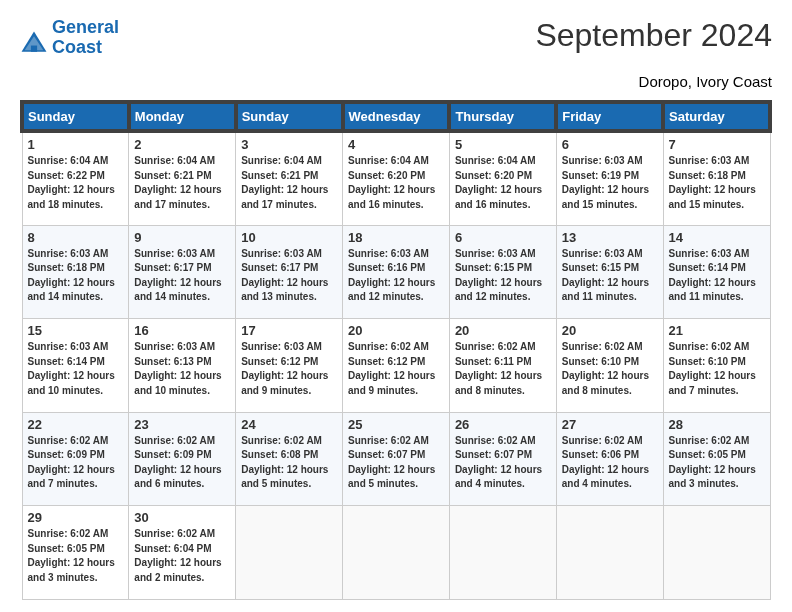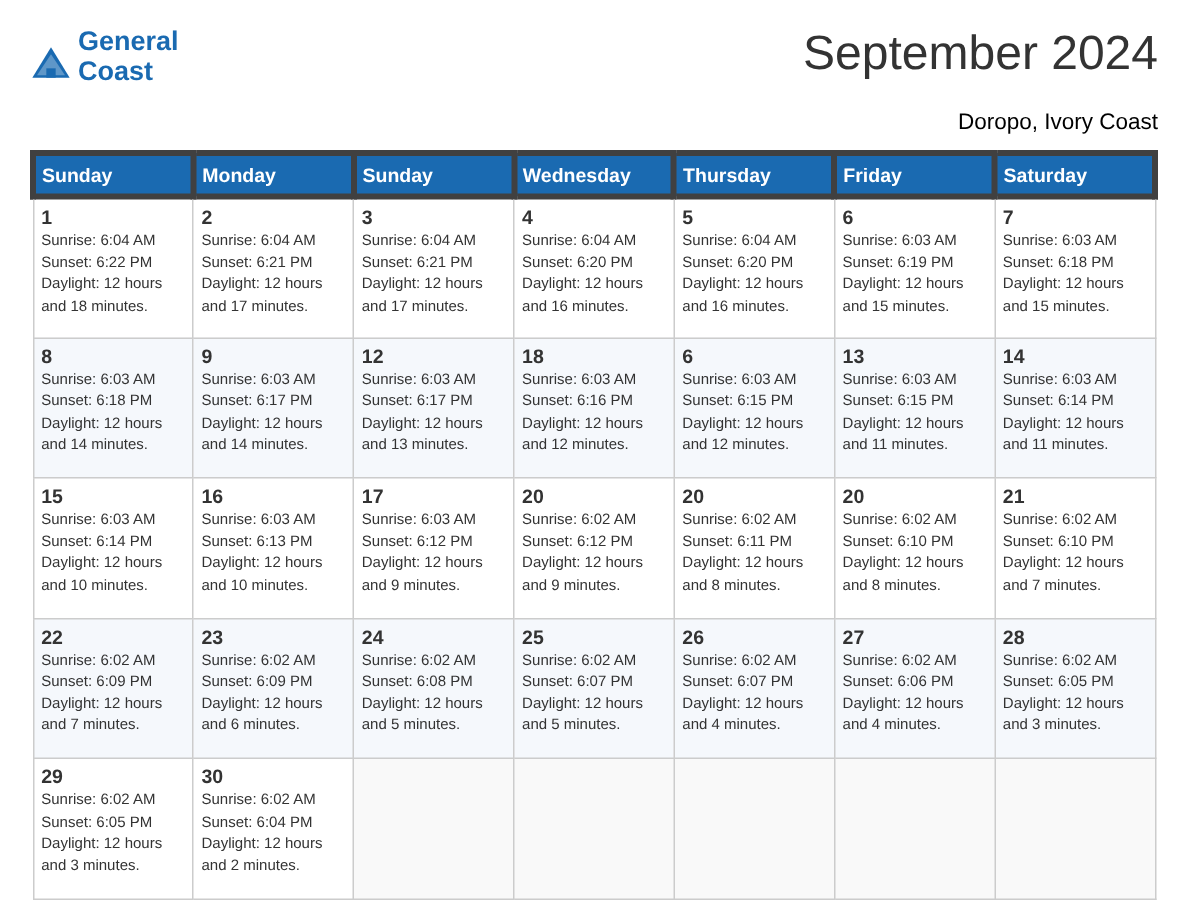--- a/index.html
+++ b/index.html
@@ -86,20 +86,21 @@
     .day-num {
       font-size: 13px;
       font-weight: bold;
       display: block;
       margin-bottom: 2px;
     }
     .day-info {
       font-size: 10px;
       line-height: 1.45;
       color: #333;
+      font-weight: bold;
     }
     .empty-cell {
       background: #f9f9f9 !important;
     }
   </style>
 </head>
 <body>
 
 <div class="page">
   <div class="header">
@@ -193,21 +194,21 @@
 and 14 minutes.</div>
           </td>
           <td>
             <span class="day-num">9</span>
             <div class="day-info">Sunrise: 6:03 AM
 Sunset: 6:17 PM
 Daylight: 12 hours
 and 14 minutes.</div>
           </td>
           <td>
-            <span class="day-num">12</span>
+            <span class="day-num">10</span>
             <div class="day-info">Sunrise: 6:03 AM
 Sunset: 6:17 PM
 Daylight: 12 hours
 and 13 minutes.</div>
           </td>
           <td>
             <span class="day-num">18</span>
             <div class="day-info">Sunrise: 6:03 AM
 Sunset: 6:16 PM
 Daylight: 12 hours

